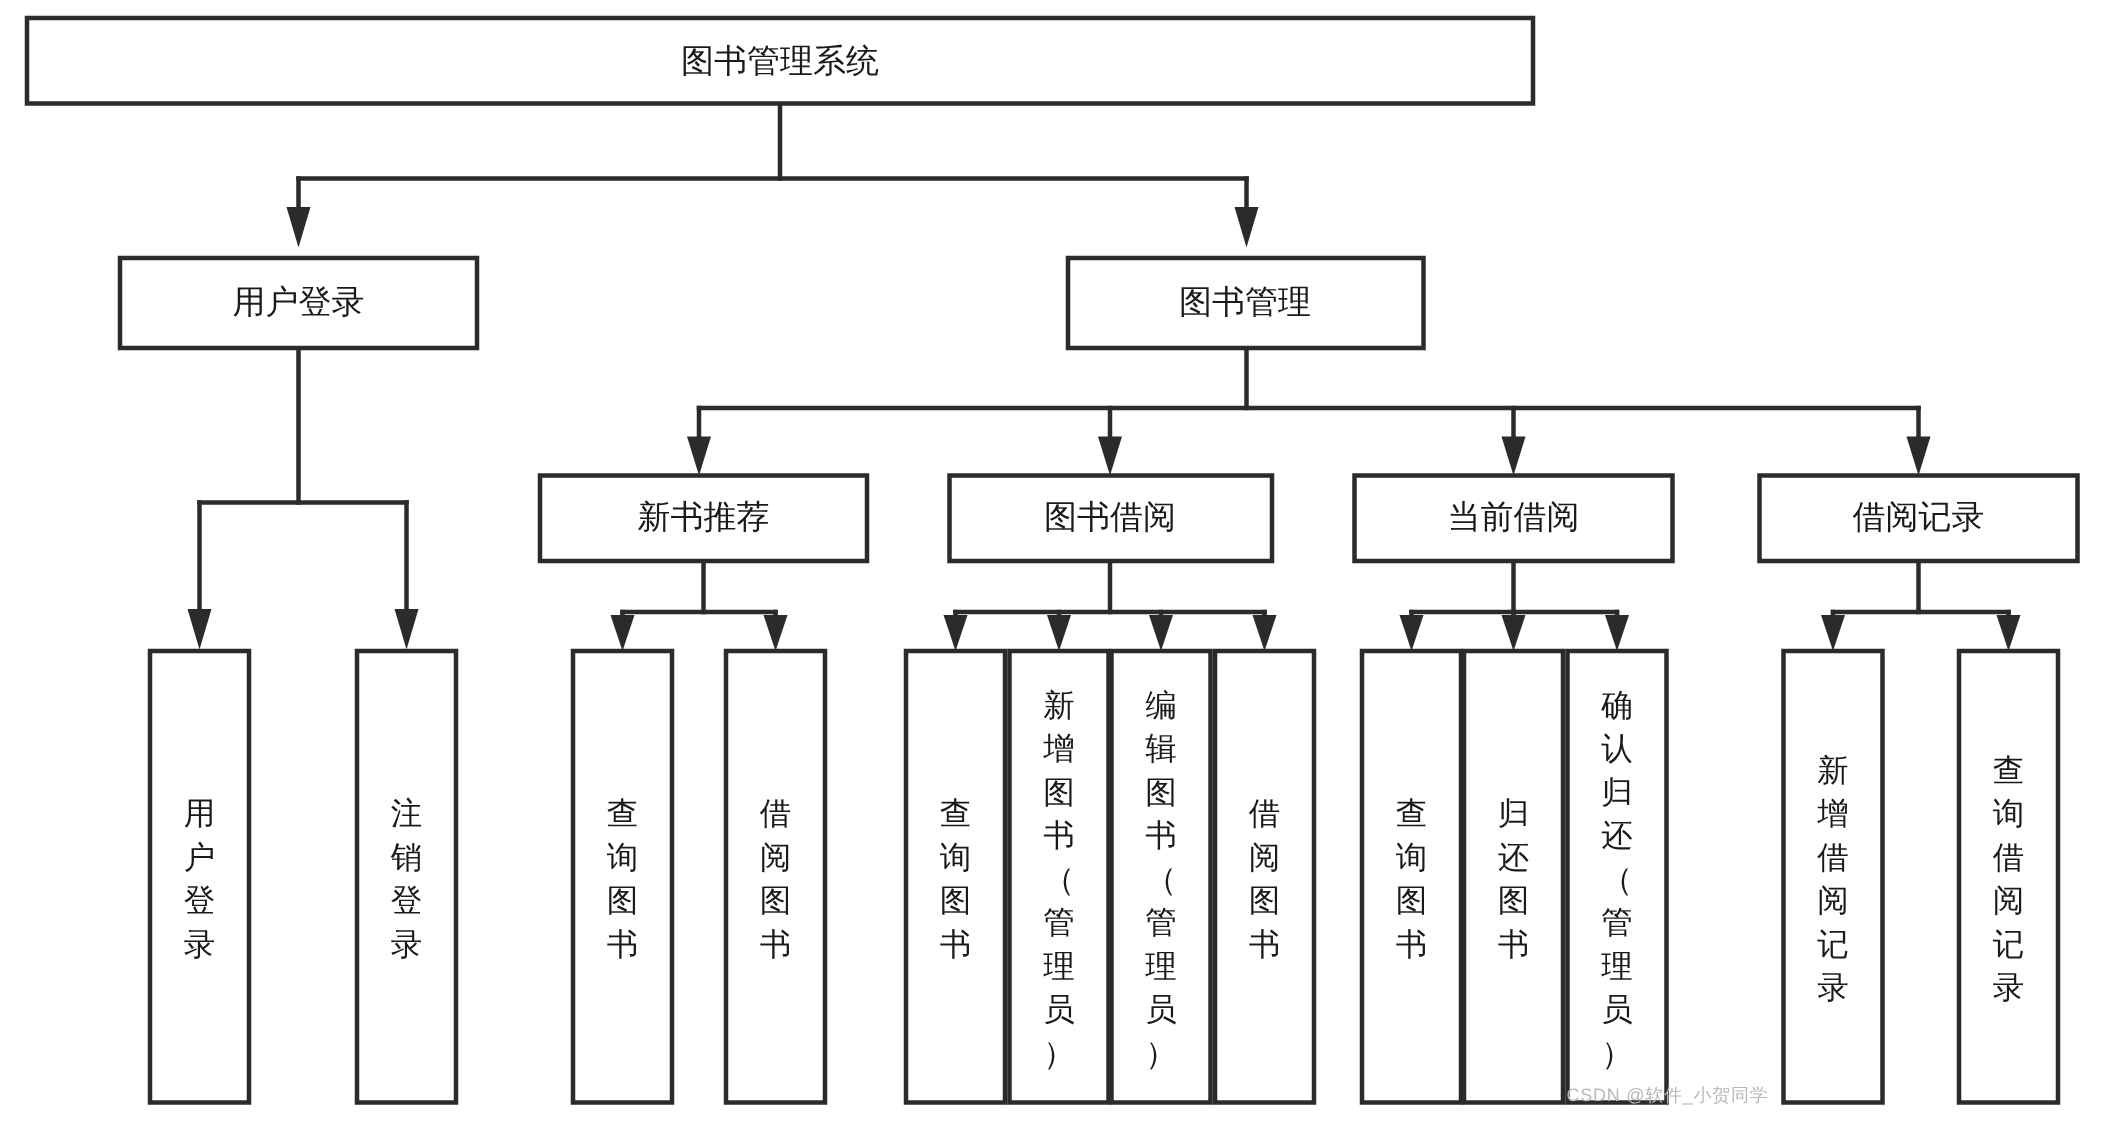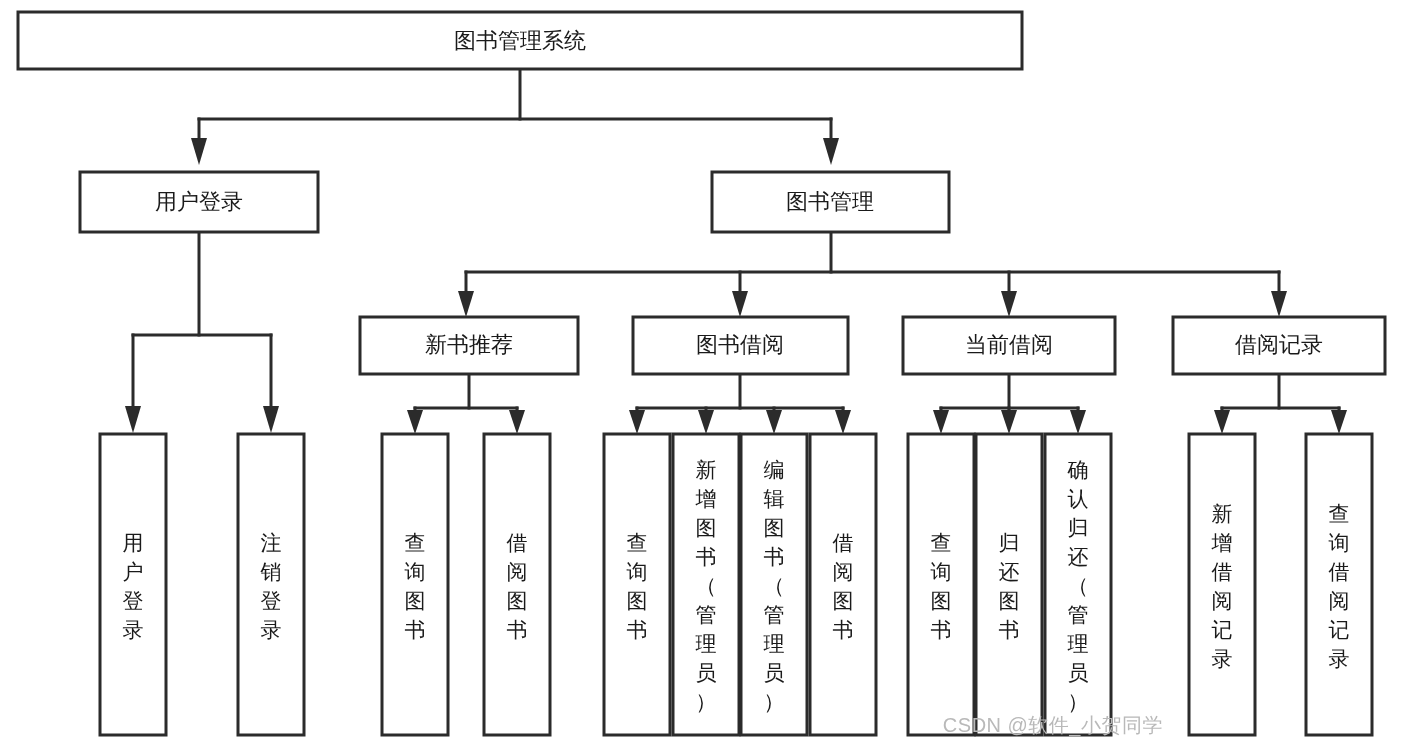--- a/index.html
+++ b/index.html
@@ -52,24 +52,24 @@
   }
   .node-label-v {
     font-family: "Liberation Sans", "DejaVu Sans", sans-serif;
     font-size: 21px;
     fill: #1a1a1a;
     text-anchor: middle;
     white-space: pre;
   }
   .watermark-text {
     position: absolute;
-    right: 16px;
+    right: 0;
     bottom: 8px;
     font-family: "Liberation Sans", "DejaVu Sans", sans-serif;
-    font-size: 20px;
+    font-size: 12px;
     color: #b9b9b9;
     letter-spacing: 0.5px;
     user-select: none;
     white-space: nowrap;
   }
 </style>
 </head>
 <body>
 
 <div id="diagram-root">

